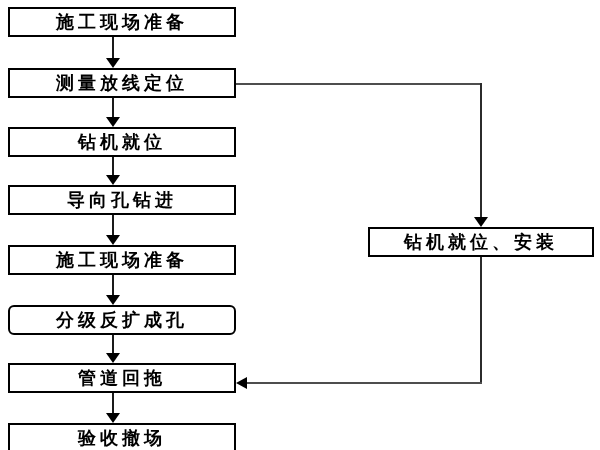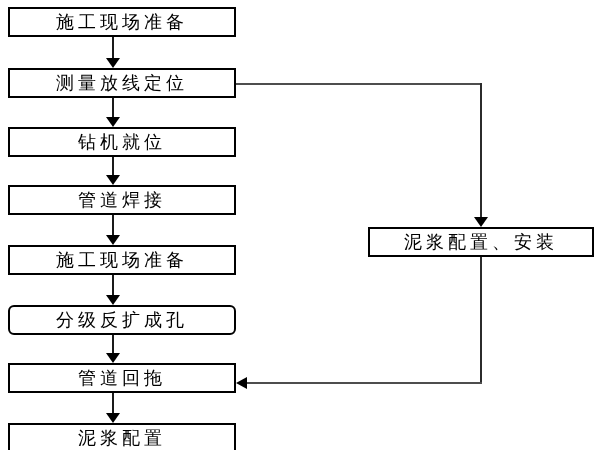--- a/index.html
+++ b/index.html
@@ -21,21 +21,21 @@
     border: 2px solid #000000;
     background: #ffffff;
     display: flex;
     align-items: center;
     justify-content: center;
     font-size: 18px;
     letter-spacing: 4px;
     color: #000000;
     white-space: nowrap;
   }
-  .node span { letter-spacing: 4px; }
+  .node span { letter-spacing: 4px; font-weight: bold; }
   
   .n0 { left: 8px;  top: 7px;   width: 228px; height: 30px; }
   .n1 { left: 8px;  top: 68px;  width: 228px; height: 30px; }
   .n2 { left: 8px;  top: 127px; width: 228px; height: 30px; }
   .n3 { left: 8px;  top: 185px; width: 228px; height: 30px; }
   .n4 { left: 8px;  top: 245px; width: 228px; height: 30px; }
   .n5 { left: 8px;  top: 305px; width: 228px; height: 30px; border-radius: 6px; }
   .n6 { left: 8px;  top: 363px; width: 228px; height: 30px; }
   .n7 { left: 8px;  top: 423px; width: 228px; height: 30px; }
   
@@ -75,37 +75,37 @@
   <div class="node n0">
     <span>施工现场准备</span>
   </div>
   <div class="node n1">
     <span>测量放线定位</span>
   </div>
   <div class="node n2">
     <span>钻机就位</span>
   </div>
   <div class="node n3">
-    <span>管道焊接</span>
+    <span>导向孔钻进</span>
   </div>
   <div class="node n4">
     <span>施工现场准备</span>
   </div>
   <div class="node n5">
     <span>分级反扩成孔</span>
   </div>
   <div class="node n6">
     <span>管道回拖</span>
   </div>
   <div class="node n7">
-    <span>泥浆配置</span>
+    <span>验收撤场</span>
   </div>
 
   <div class="node nside">
-    <span>泥浆配置、安装</span>
+    <span>钻机就位、安装</span>
   </div>
 
   <div class="vline" style="left:112px; top:37px;  height:22px;"></div>
   <div class="arrow-down" style="left:106px; top:58px;"></div>
 
   <div class="vline" style="left:112px; top:98px;  height:20px;"></div>
   <div class="arrow-down" style="left:106px; top:117px;"></div>
 
   <div class="vline" style="left:112px; top:157px; height:19px;"></div>
   <div class="arrow-down" style="left:106px; top:175px;"></div>

